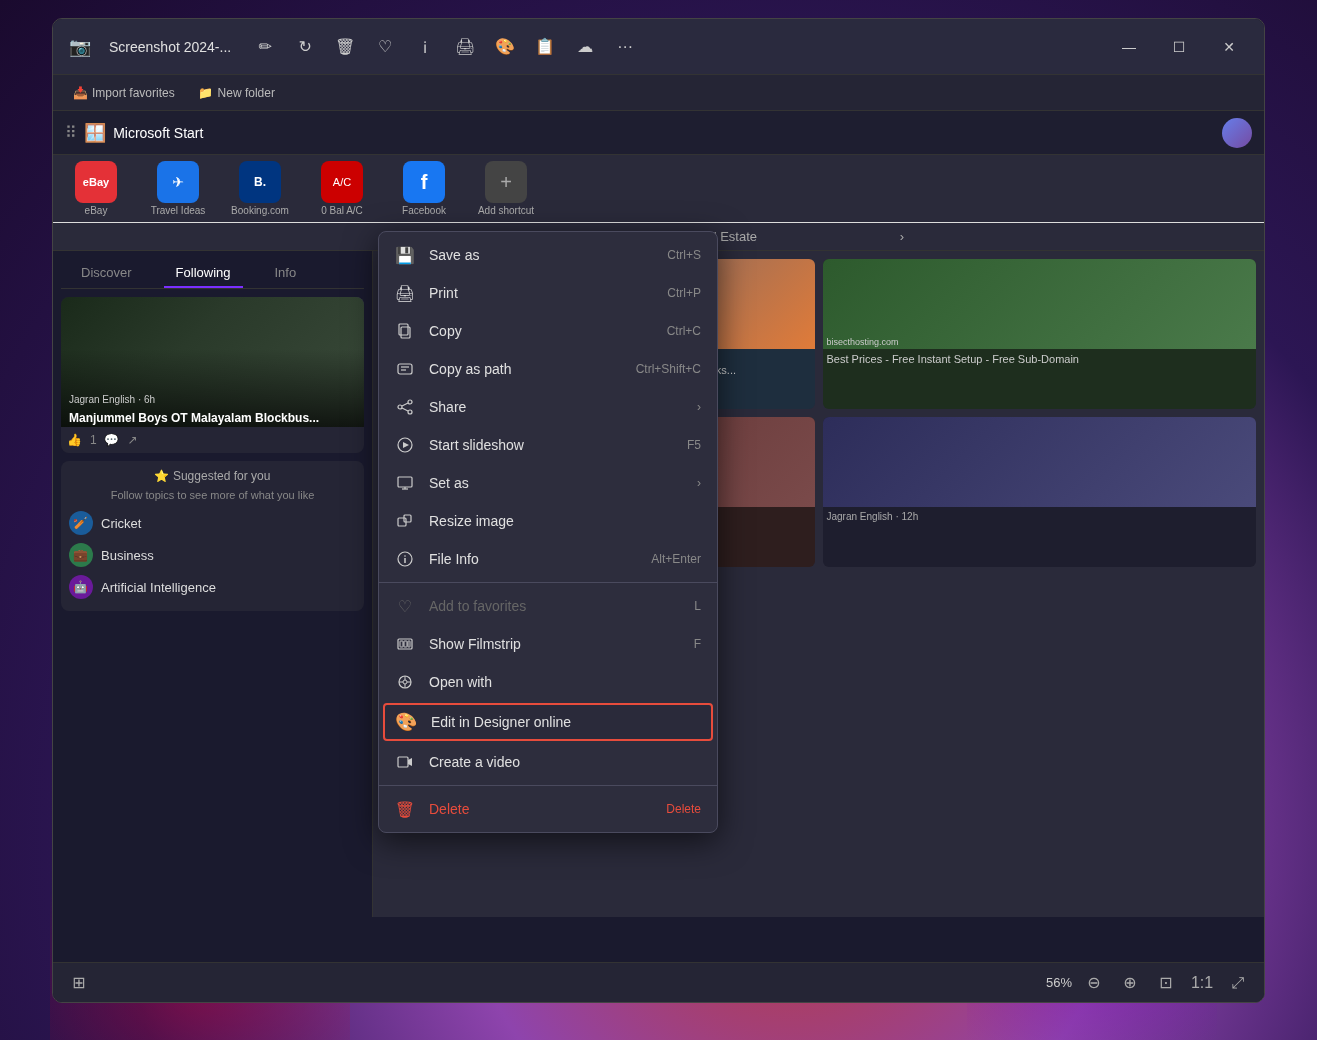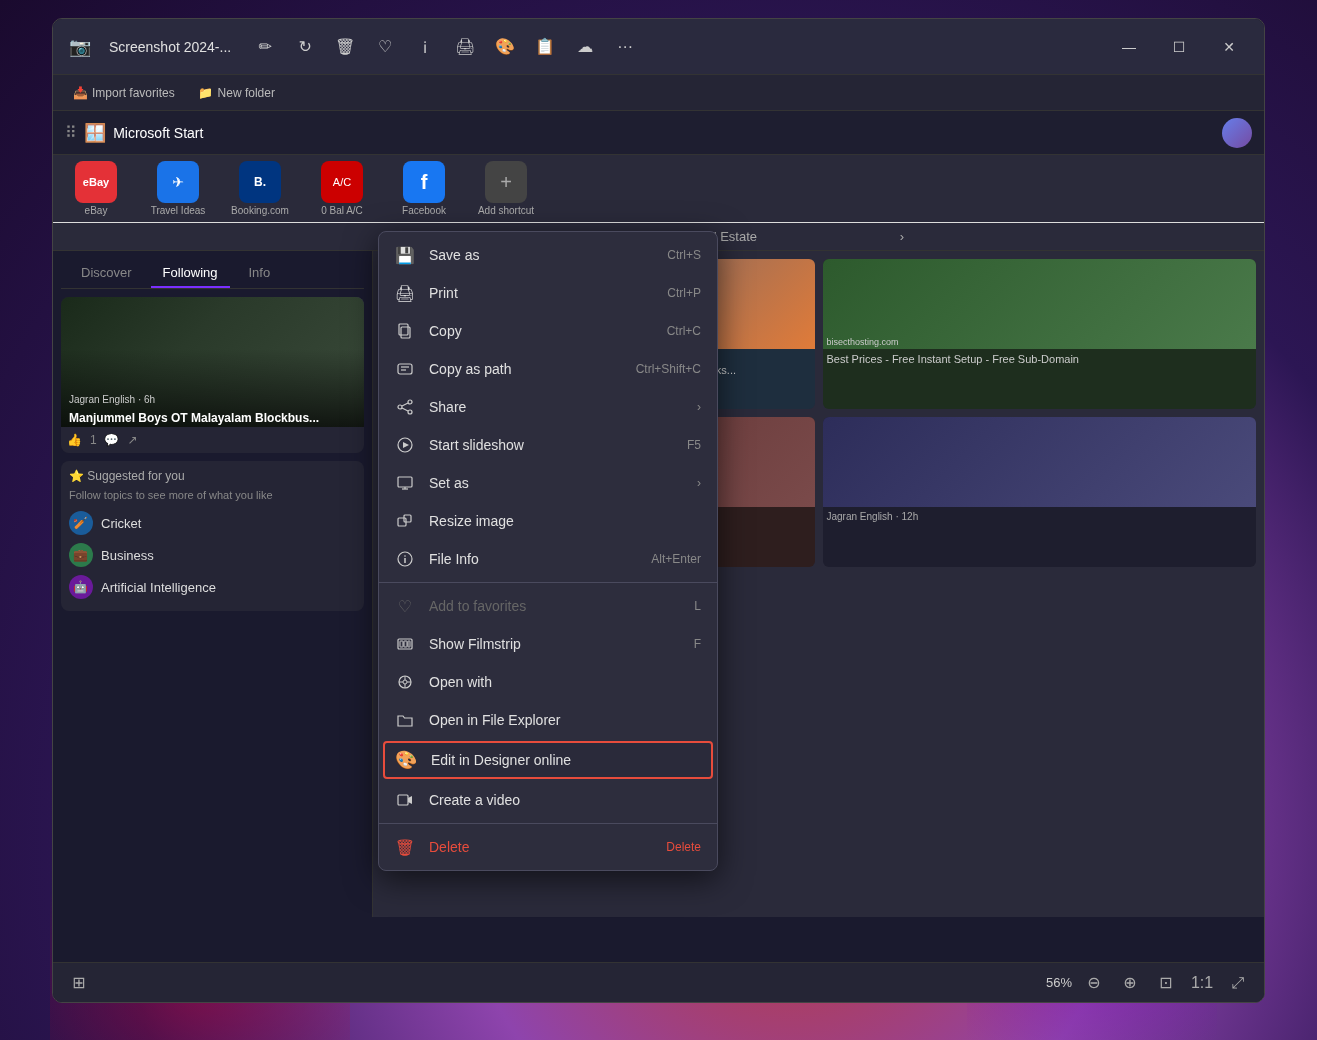--- a/index.html
+++ b/index.html
@@ -147,20 +147,21 @@
       background: #252535;
       border-radius: 8px;
       overflow: hidden;
       margin-bottom: 8px;
     }
 
     .suggested-section {
       background: #252535;
       border-radius: 8px;
       padding: 8px;
+      text-align: center;
     }
     .suggested-title {
       font-size: 12px;
       color: #aaa;
       margin-bottom: 6px;
     }
     .suggested-item {
       display: flex;
       align-items: center;
       gap: 8px;
@@ -354,21 +355,21 @@
       font-size: 14px;
     }
     .ms-grid-icon {
       font-size: 16px;
       color: #888;
     }
 
     .nav-tabs-bar {
       display: flex;
       padding: 0 8px;
-      gap: 7px;
+      gap: 20px;
       background: #1e1e30;
       border-bottom: 1px solid #333;
     }
     .nav-tab {
       padding: 6px 12px;
       font-size: 13px;
       cursor: pointer;
       border-radius: 4px 4px 0 0;
     }
     .nav-tab.active { color: white; border-bottom: 2px solid #7b2fff; }
@@ -699,28 +700,20 @@
             <circle cx="8" cy="8" r="2" stroke="#ccc" stroke-width="1"></circle>
             <line x1="8" y1="2" x2="8" y2="6" stroke="#ccc" stroke-width="1"></line>
             <line x1="8" y1="10" x2="8" y2="14" stroke="#ccc" stroke-width="1"></line>
             <line x1="2" y1="8" x2="6" y2="8" stroke="#ccc" stroke-width="1"></line>
             <line x1="10" y1="8" x2="14" y2="8" stroke="#ccc" stroke-width="1"></line>
           </svg>
         </span>
         <span>Open with</span>
       </div>
 
-      <div class="ctx-item">
-        <span class="ctx-icon">
-          <svg width="16" height="16" viewBox="0 0 16 16" fill="none">
-            <path d="M1 4h5l1.5 2H15v8H1z" stroke="#ccc" stroke-width="1.2" fill="none"></path>
-          </svg>
-        </span>
-        <span>Open in File Explorer</span>
-      </div>
 
       <div class="ctx-item highlighted">
         <span class="ctx-icon" style="color:#9b59b6;font-size:18px">🎨</span>
         <span>Edit in Designer online</span>
       </div>
 
       <div class="ctx-item">
         <span class="ctx-icon">
           <svg width="16" height="16" viewBox="0 0 16 16" fill="none">
             <rect x="1" y="3" width="10" height="10" rx="1" stroke="#ccc" stroke-width="1.2"></rect>

